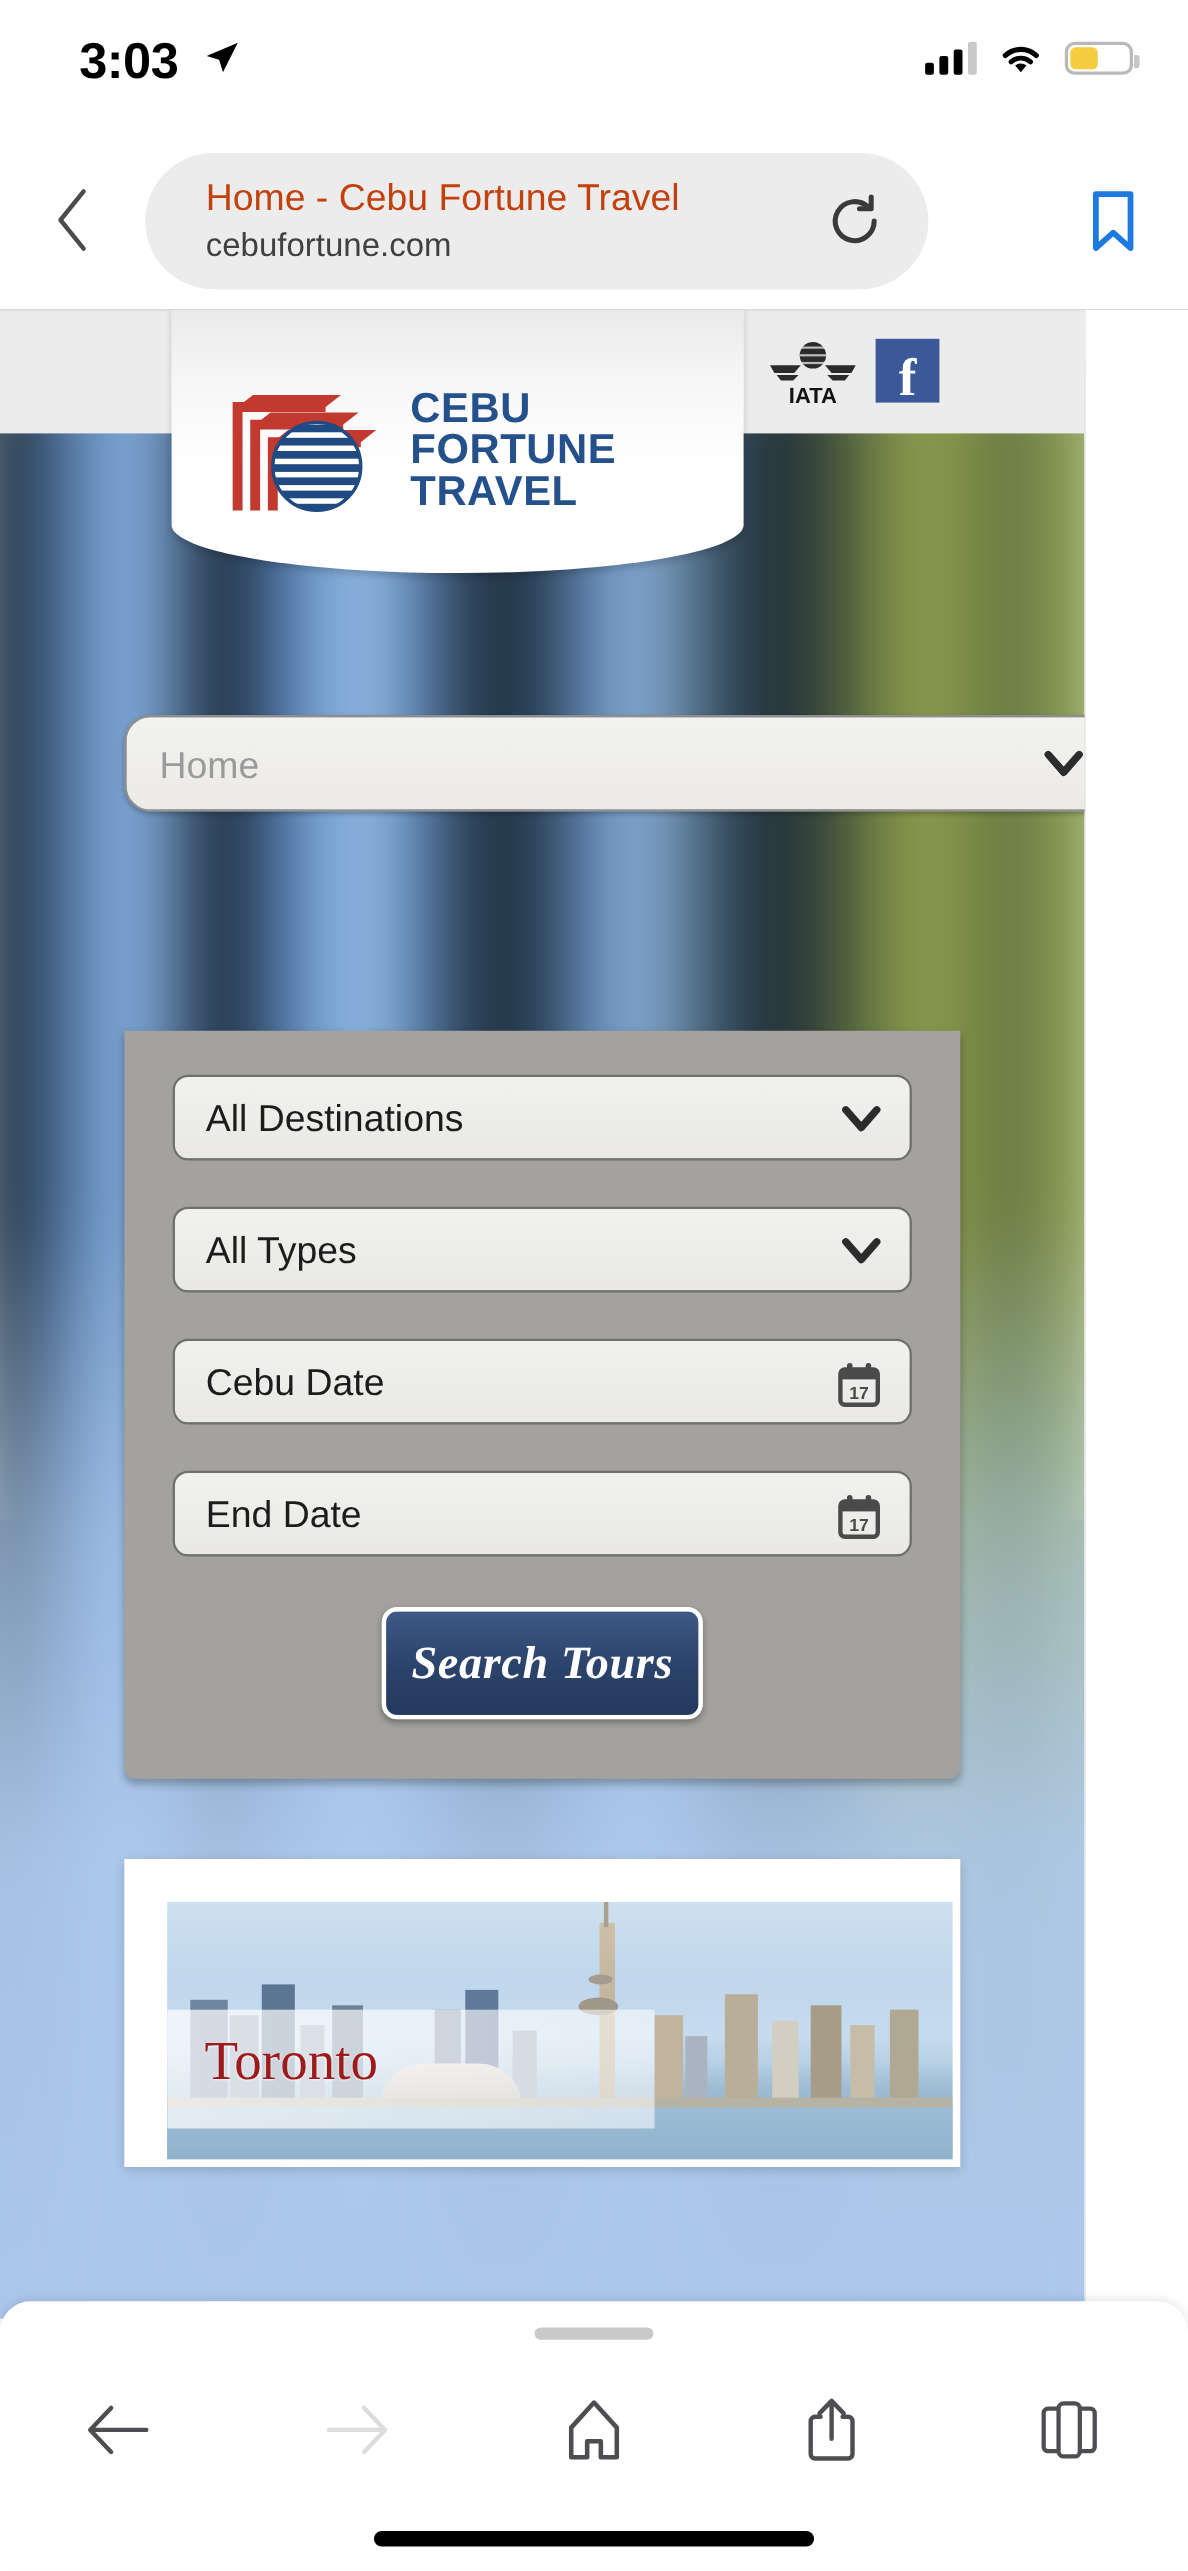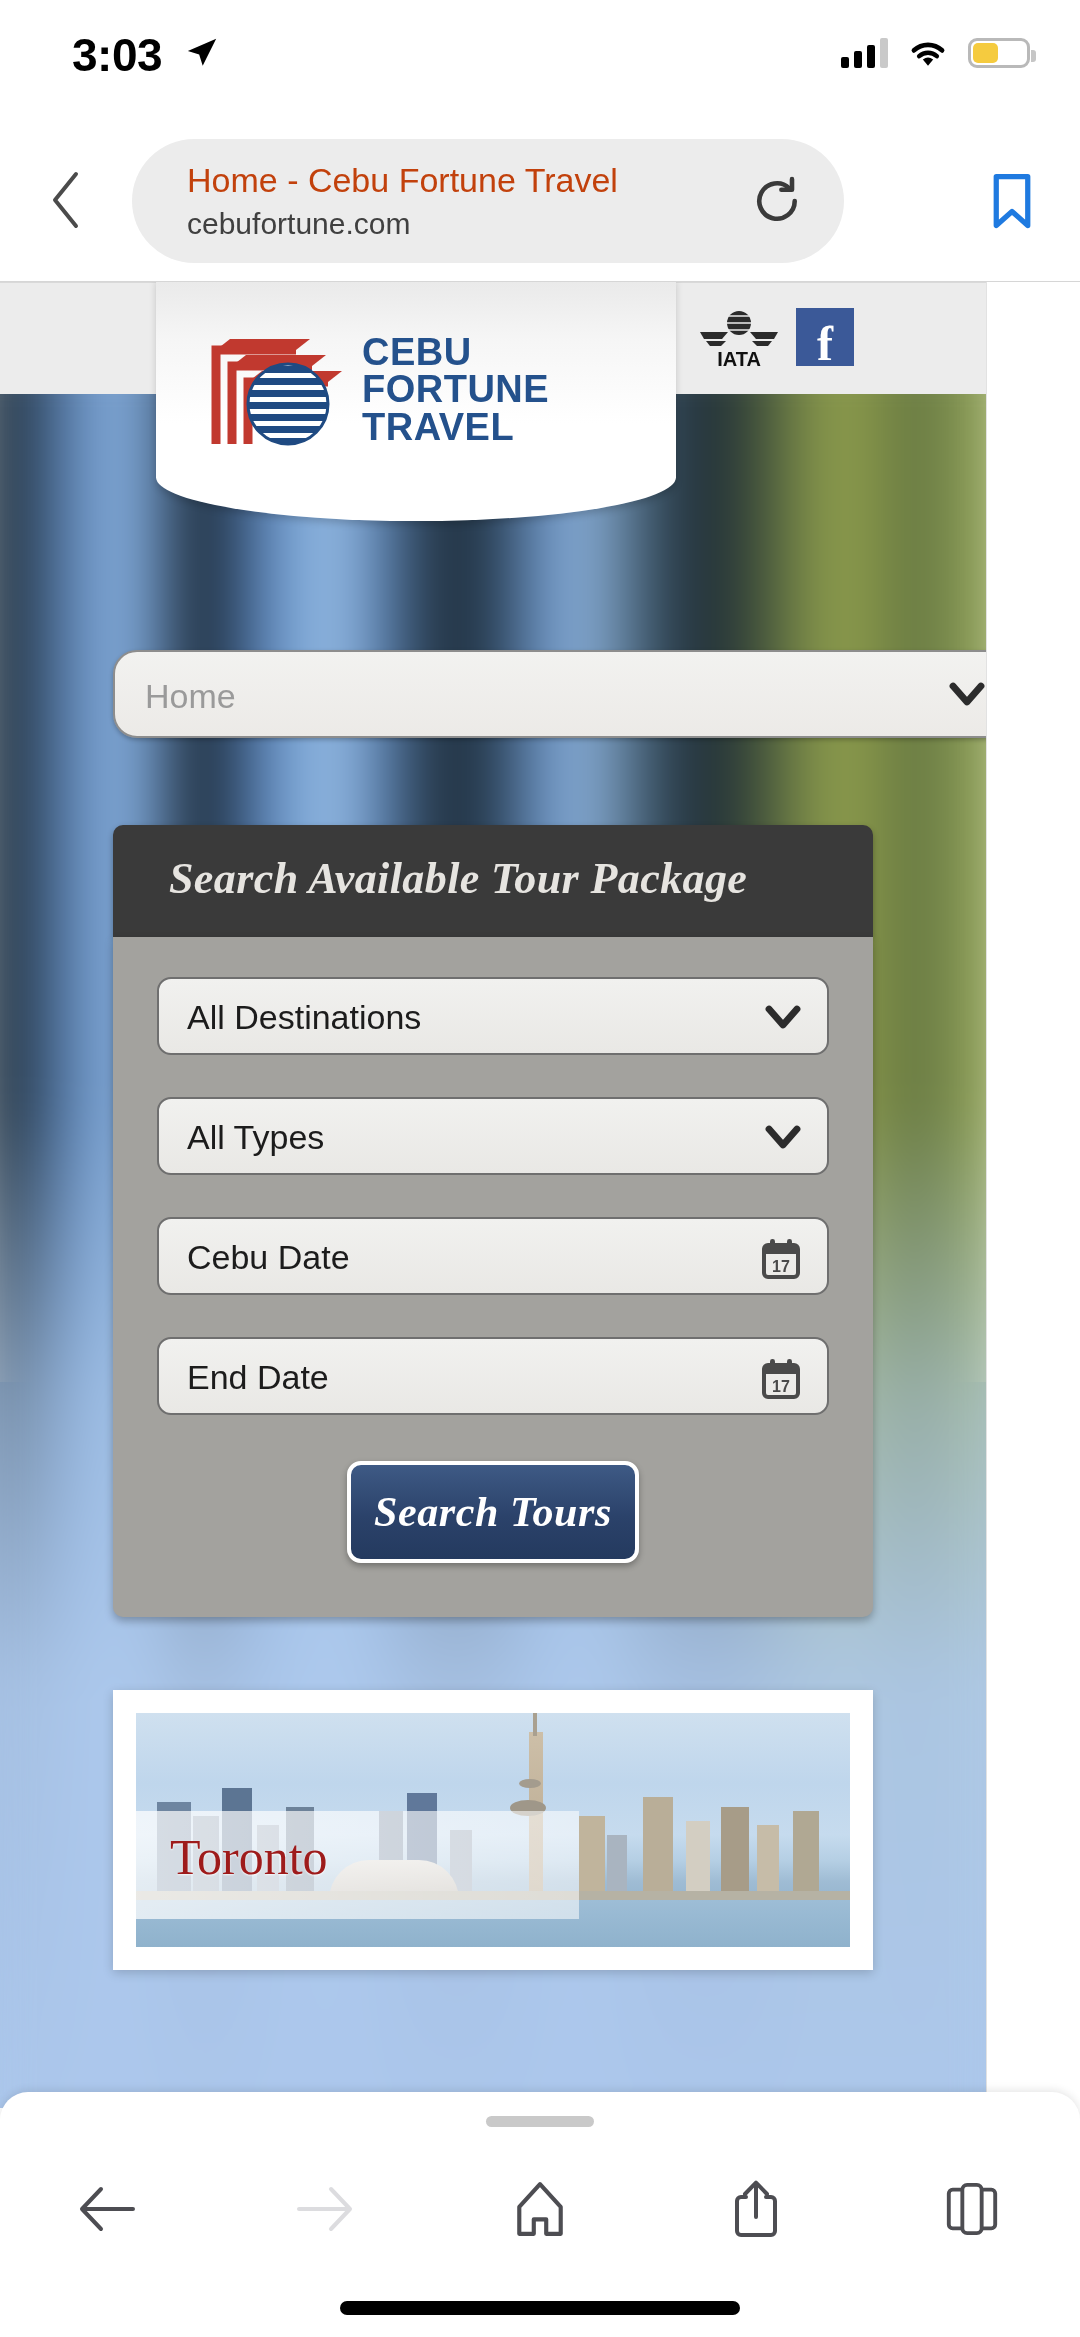--- a/index.html
+++ b/index.html
@@ -134,22 +134,22 @@
   }
   .logocard{
     position:absolute; left:156px; top:-4px;
     width:520px; height:243px;
     background:linear-gradient(to bottom,#e9e9e9 0%, #f6f6f6 26%, #ffffff 60%, #ffffff 100%);
     border-radius:0 0 50% 50% / 0 0 18% 18%;
     box-shadow:0 4px 7px rgba(0,0,0,0.17);
     z-index:6;
   }
   .logo-wrap{
-    position:absolute; left:50px; top:48px;
-    display:flex; align-items:center; gap:6px;
+    position:absolute; left:50px; top:68px;
+    display:flex; align-items:center; gap:17px;
   }
   .logo-mark{ position:relative; width:150px; height:128px; }
   .logo-text{
     font-family:"Liberation Sans", sans-serif;
     font-weight:bold; color:#24518c;
     font-size:38px; line-height:0.98; letter-spacing:0.5px;
   }
   .badges{
     position:absolute; left:700px; top:24px;
     display:flex; align-items:center; gap:18px; z-index:7;
@@ -234,21 +234,21 @@
     letter-spacing:0.6px;
   }
 
   
   .tcard{
     position:absolute; left:113px; top:1408px;
     width:760px; height:280px;
     background:#ffffff;
     box-shadow:0 3px 10px rgba(0,0,0,0.18);
     z-index:5;
-    padding:23px;
+    padding:39px;
   }
   .tphoto{
     position:relative; width:714px; height:234px; overflow:hidden;
     background:linear-gradient(to bottom,
       #cfe0ef 0%, #bfd6ec 30%, #c6dbee 52%, #b5cfe4 63%,
       #9fbcd4 72%, #8fb0cb 85%, #8eb2cf 100%);
   }
   
   .bld{ position:absolute; bottom:22%; }
   .cn-tower{
@@ -441,23 +441,20 @@
     </div>
 
     <div class="navselect">
       <div class="lbl">Home</div>
       <svg class="chev" viewBox="0 0 18 13">
         <path d="M2 2 L9 10 L16 2" stroke="#2c2c2c" stroke-width="3.4" fill="none" stroke-linecap="round" stroke-linejoin="round"></path>
       </svg>
     </div>
 
     <div class="panel">
-      <div class="panel-head">
-        <h2>Search Available Tour Package</h2>
-      </div>
       <div class="panel-body">
 
         <div class="field f1">
           <div class="txt">All Destinations</div>
           <svg class="chev" viewBox="0 0 18 13">
             <path d="M2 2 L9 10 L16 2" stroke="#2c2c2c" stroke-width="3.4" fill="none" stroke-linecap="round" stroke-linejoin="round"></path>
           </svg>
         </div>
 
         <div class="field f2">

